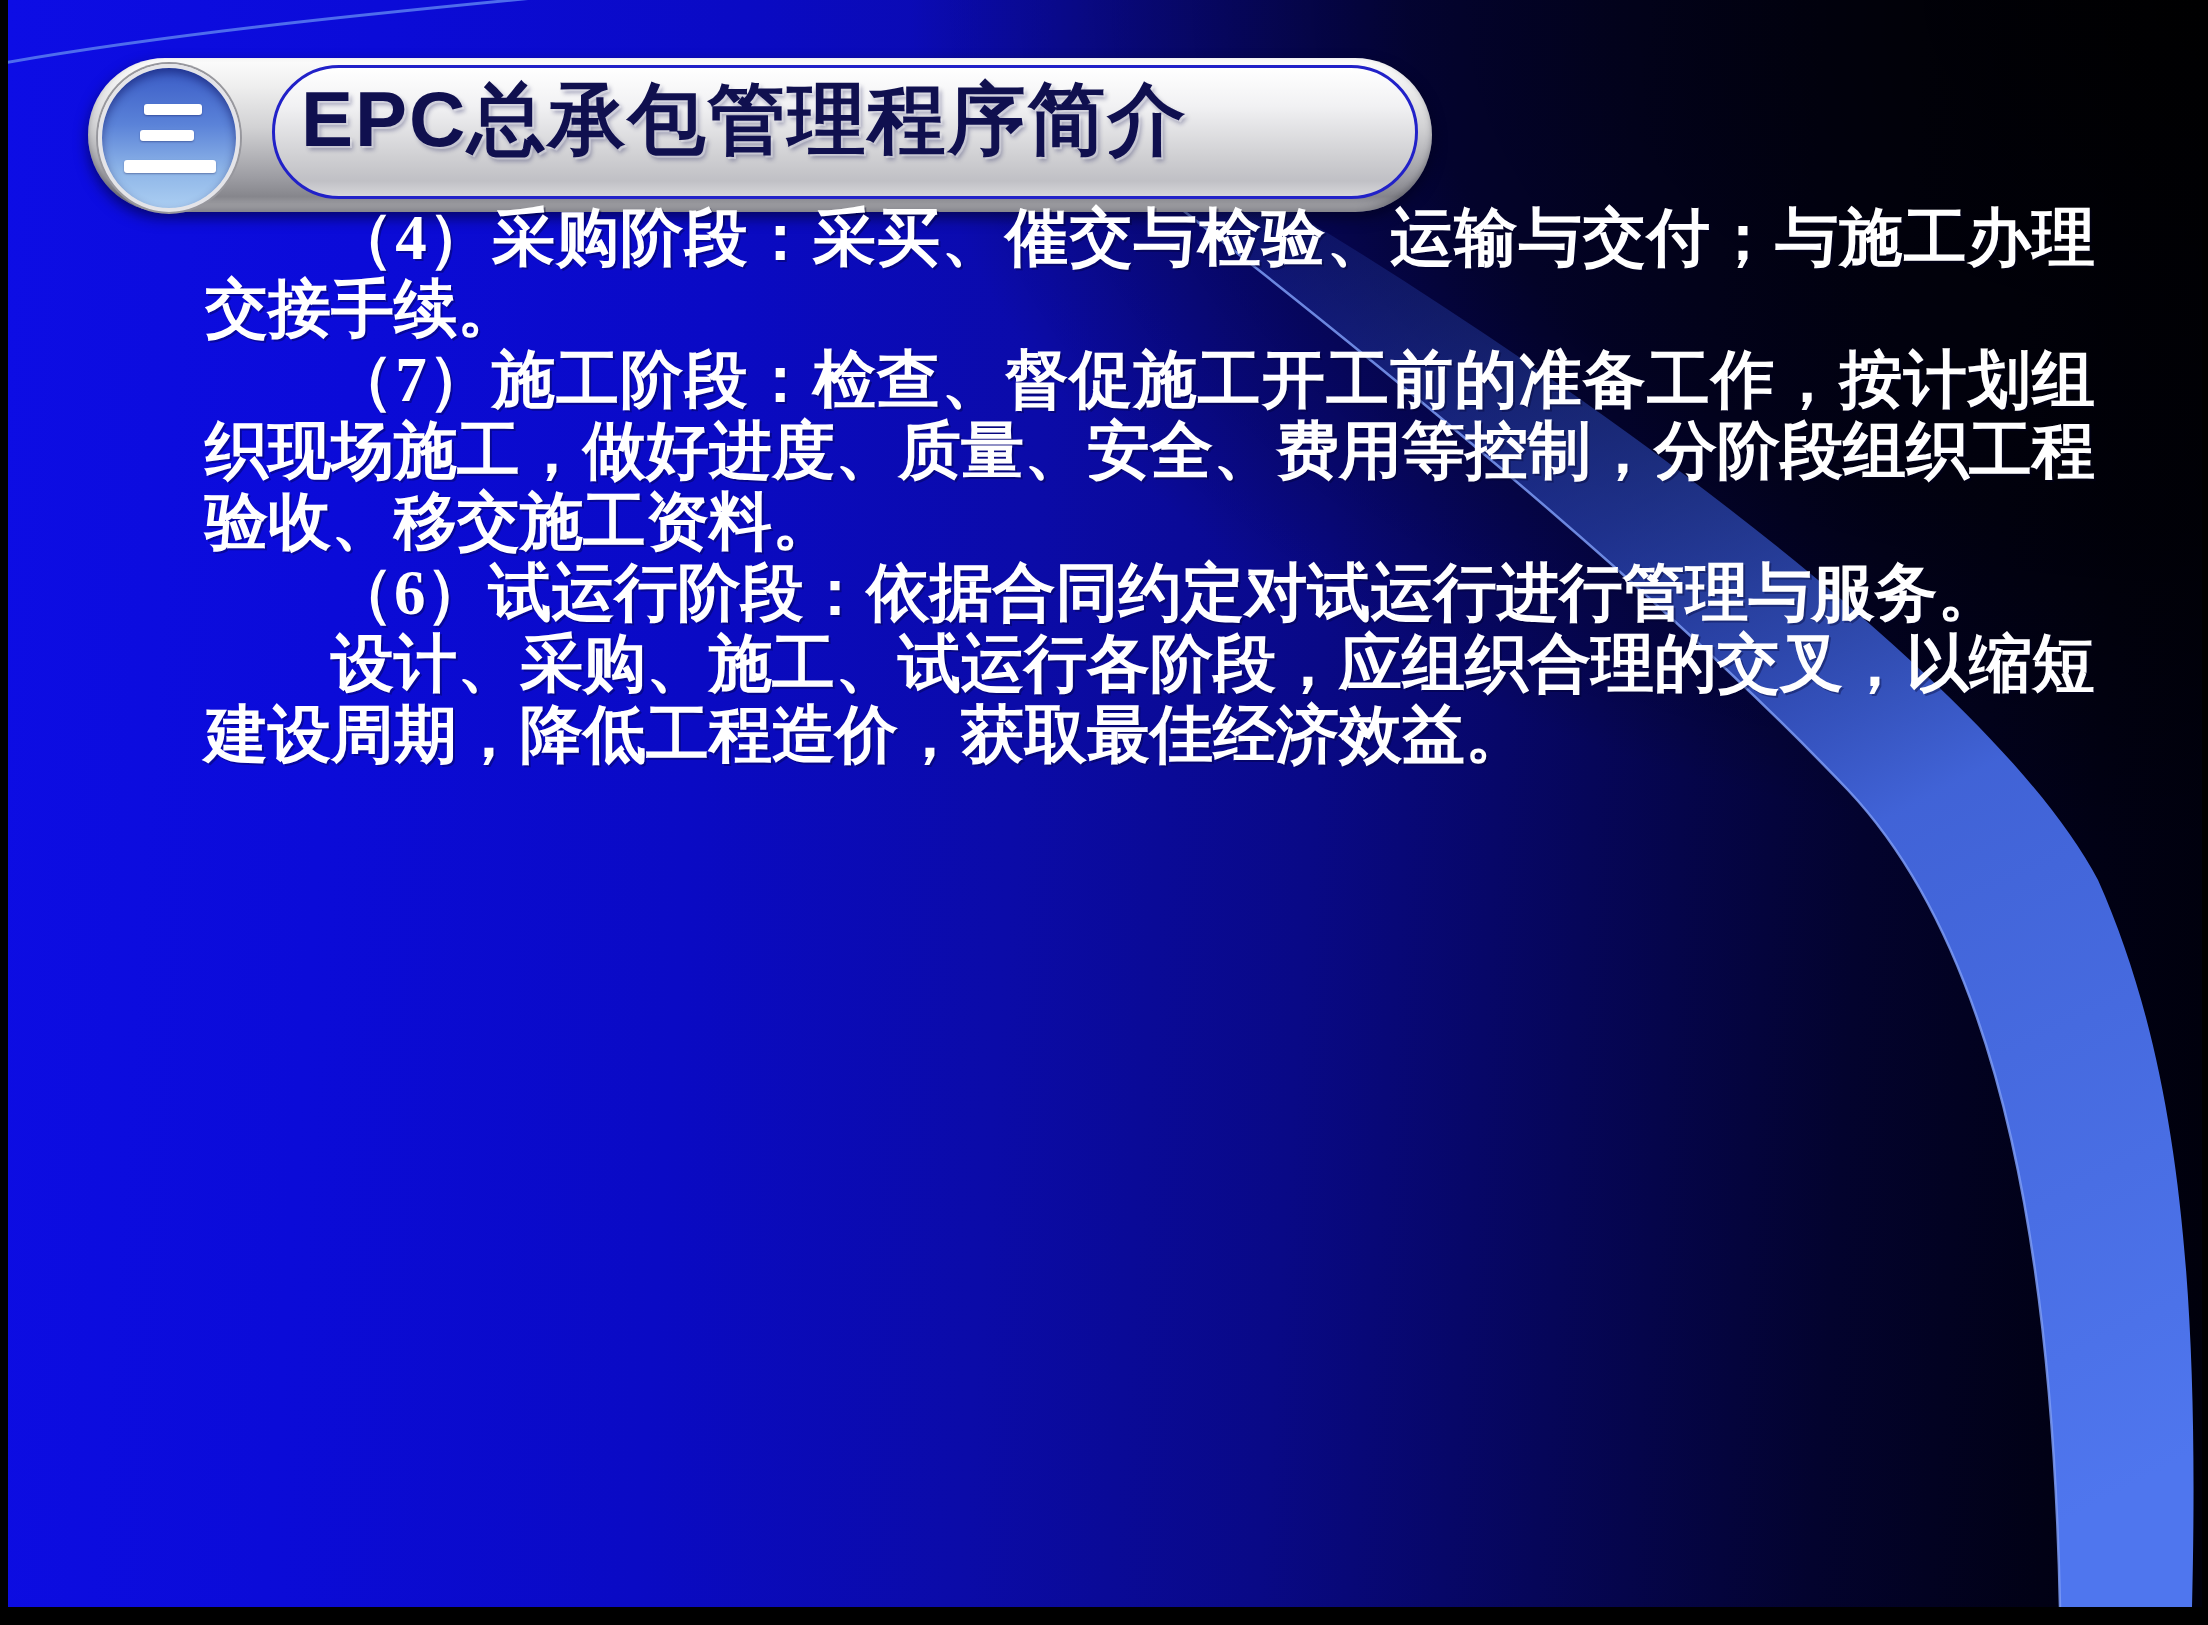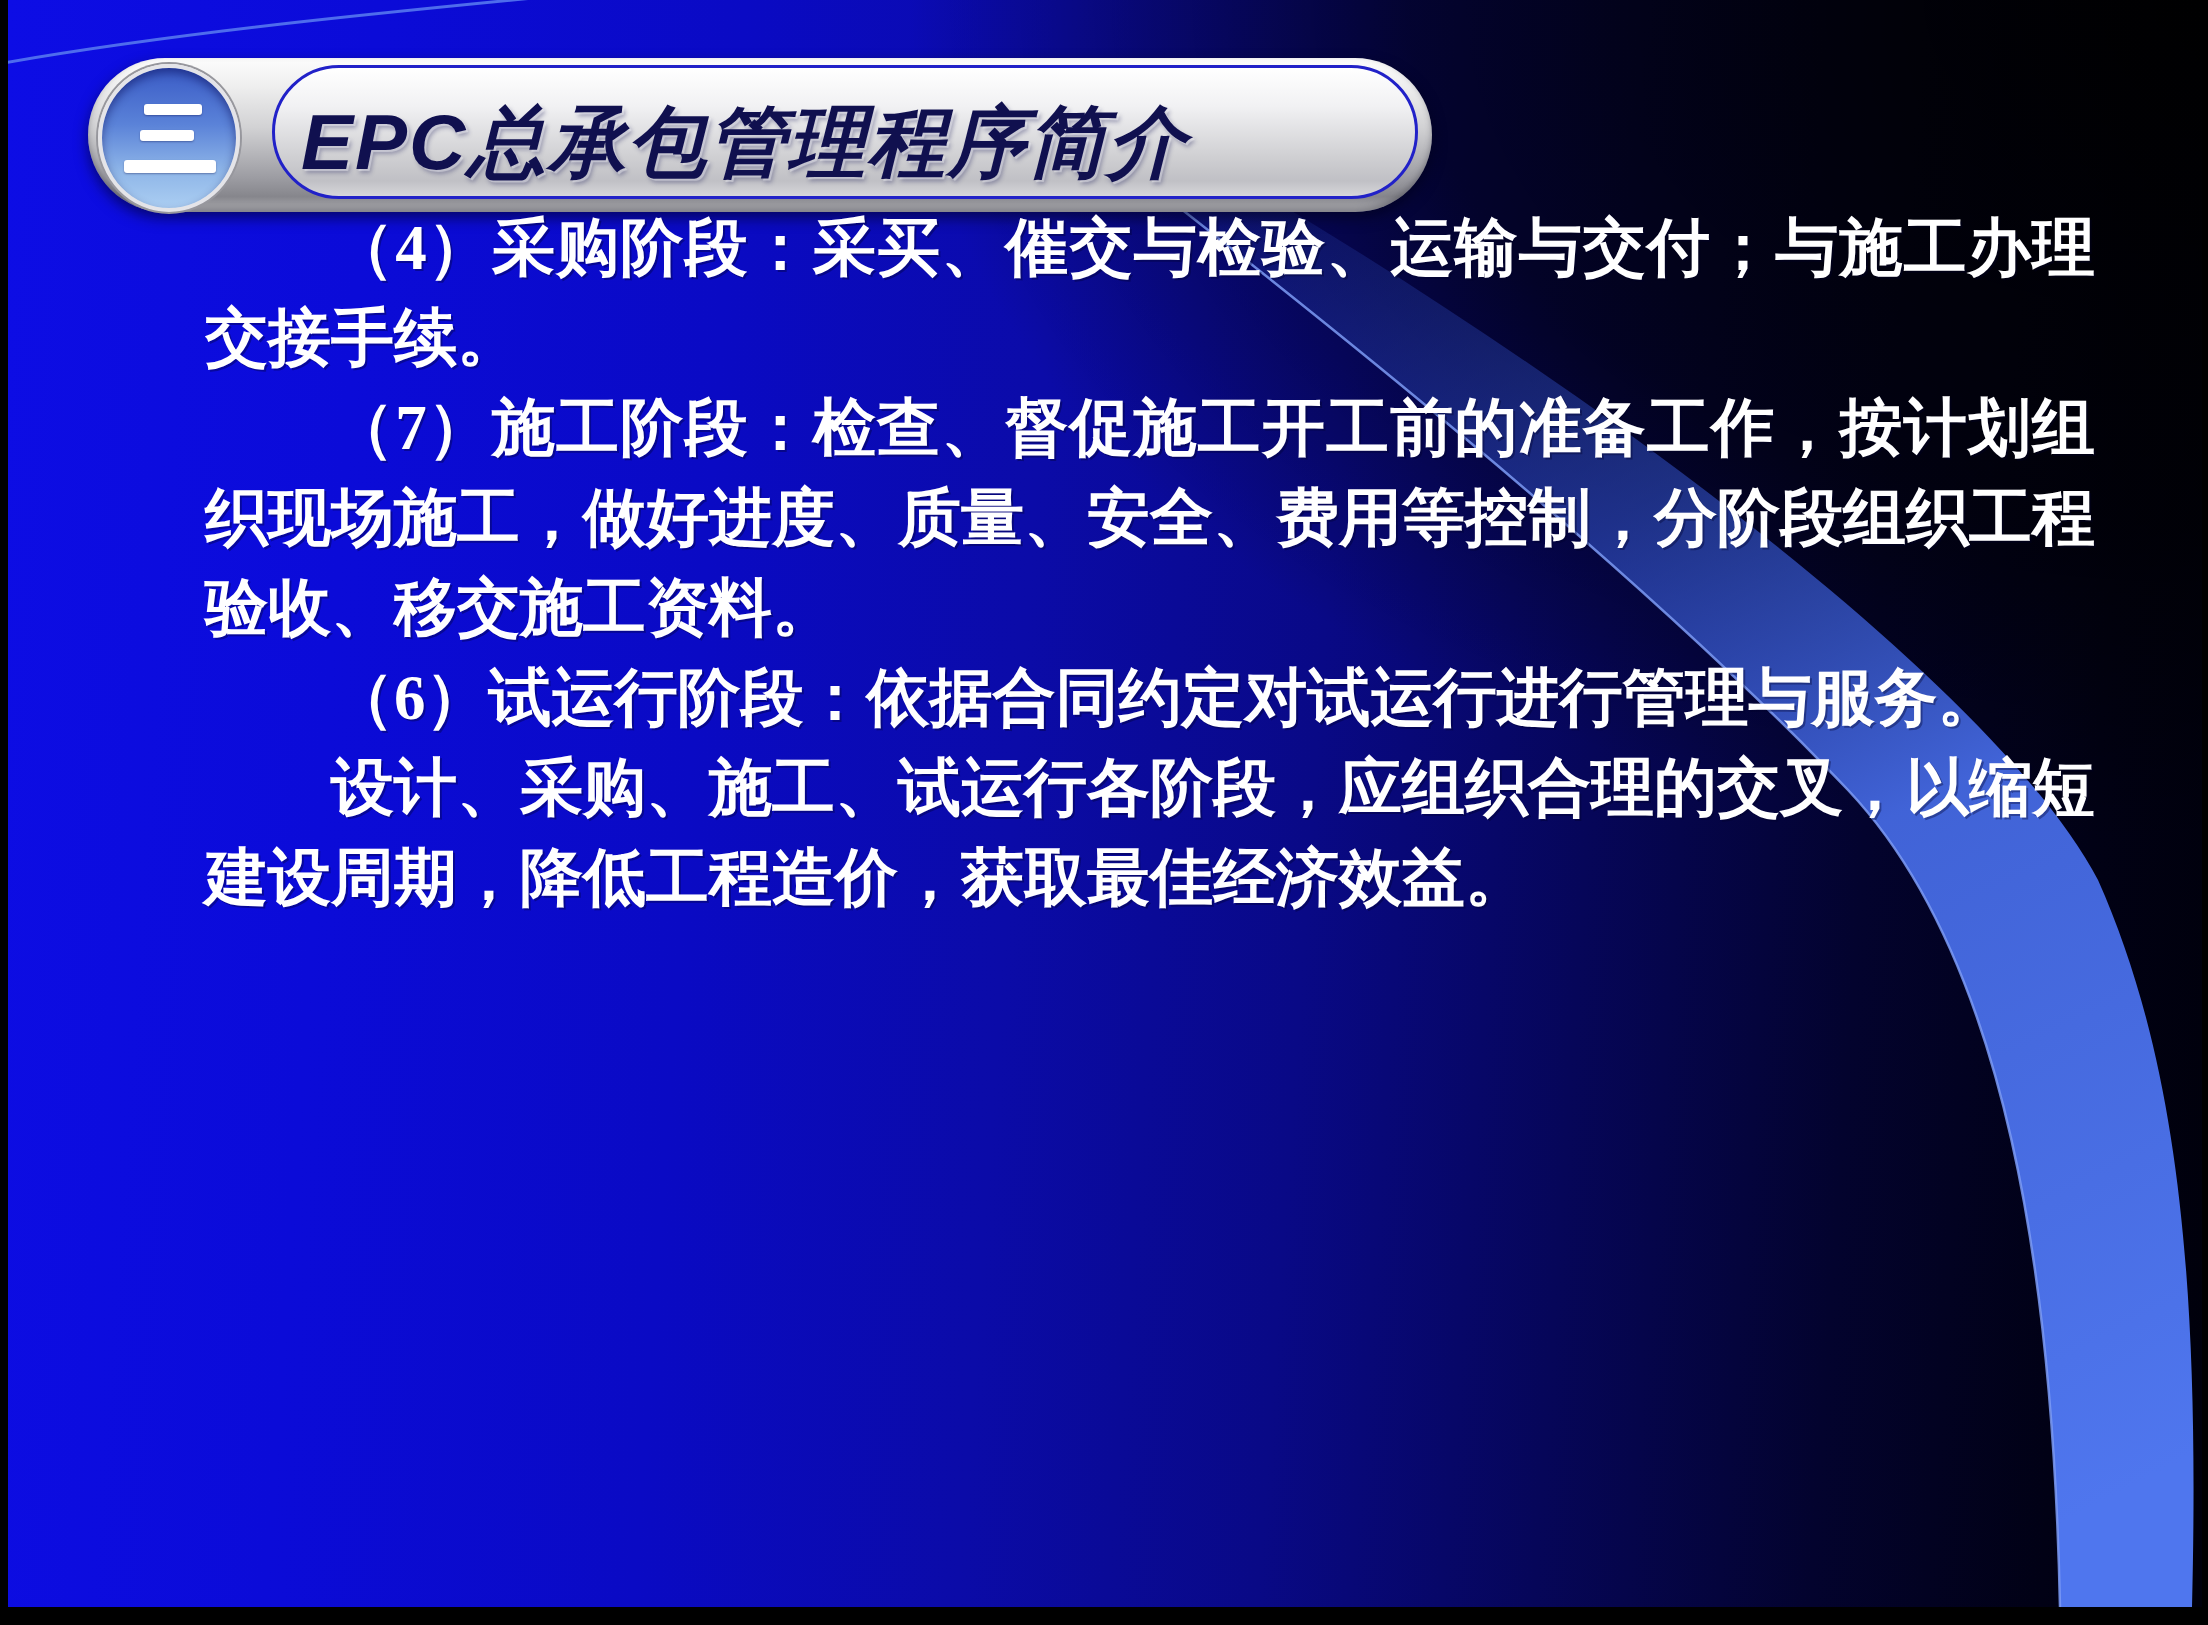--- a/index.html
+++ b/index.html
@@ -34,33 +34,33 @@
     box-shadow:inset 0 5px 10px rgba(0,0,70,.45), 0 0 0 2px #97979d;
   }
   .badge .bar{position:absolute;background:#fff;border-radius:3px;box-shadow:0 1px 2px rgba(0,0,60,.35);}
   .bar1{width:58px;height:11px;left:42px;top:36px;}
   .bar2{width:54px;height:11px;left:38px;top:62px;}
   .bar3{width:92px;height:13px;left:22px;top:92px;}
   .capsule-inner{
     position:absolute;left:184px;top:7px;width:1146px;height:134px;border-radius:72px;
     border:3px solid #2121c8;box-sizing:border-box;
     background:linear-gradient(180deg,#ffffff 0%,#f1f1f3 30%,#cfcfd2 70%,#c0c0c5 88%,#d6d6da 100%);
-    display:flex;align-items:flex-end;padding-left:26px;font-style:italic;
+    display:flex;align-items:flex-start;padding-left:26px;
   }
   .title{
     font-family:"Liberation Sans","DejaVu Sans",sans-serif;
     font-weight:bold;font-size:78px;color:#10104f;letter-spacing:2px;
     text-shadow:2px 2px 1px rgba(255,255,255,.45), 3px 4px 4px rgba(30,30,90,.35);
     white-space:nowrap;
   }
 
   
   .text-block{
     position:absolute;left:197px;top:203px;width:1890px;
-    font-size:63px;line-height:90px;font-weight:bold;color:#ffffff;
+    font-size:63px;line-height:71px;font-weight:bold;color:#ffffff;
     text-shadow:2px 2px 0 rgba(0,0,40,.35);
   }
   .text-block p{
     margin:0;text-indent:2em;text-align:justify;
     word-break:break-all;line-break:anywhere;
   }
 </style>
 </head>
 <body>
 

